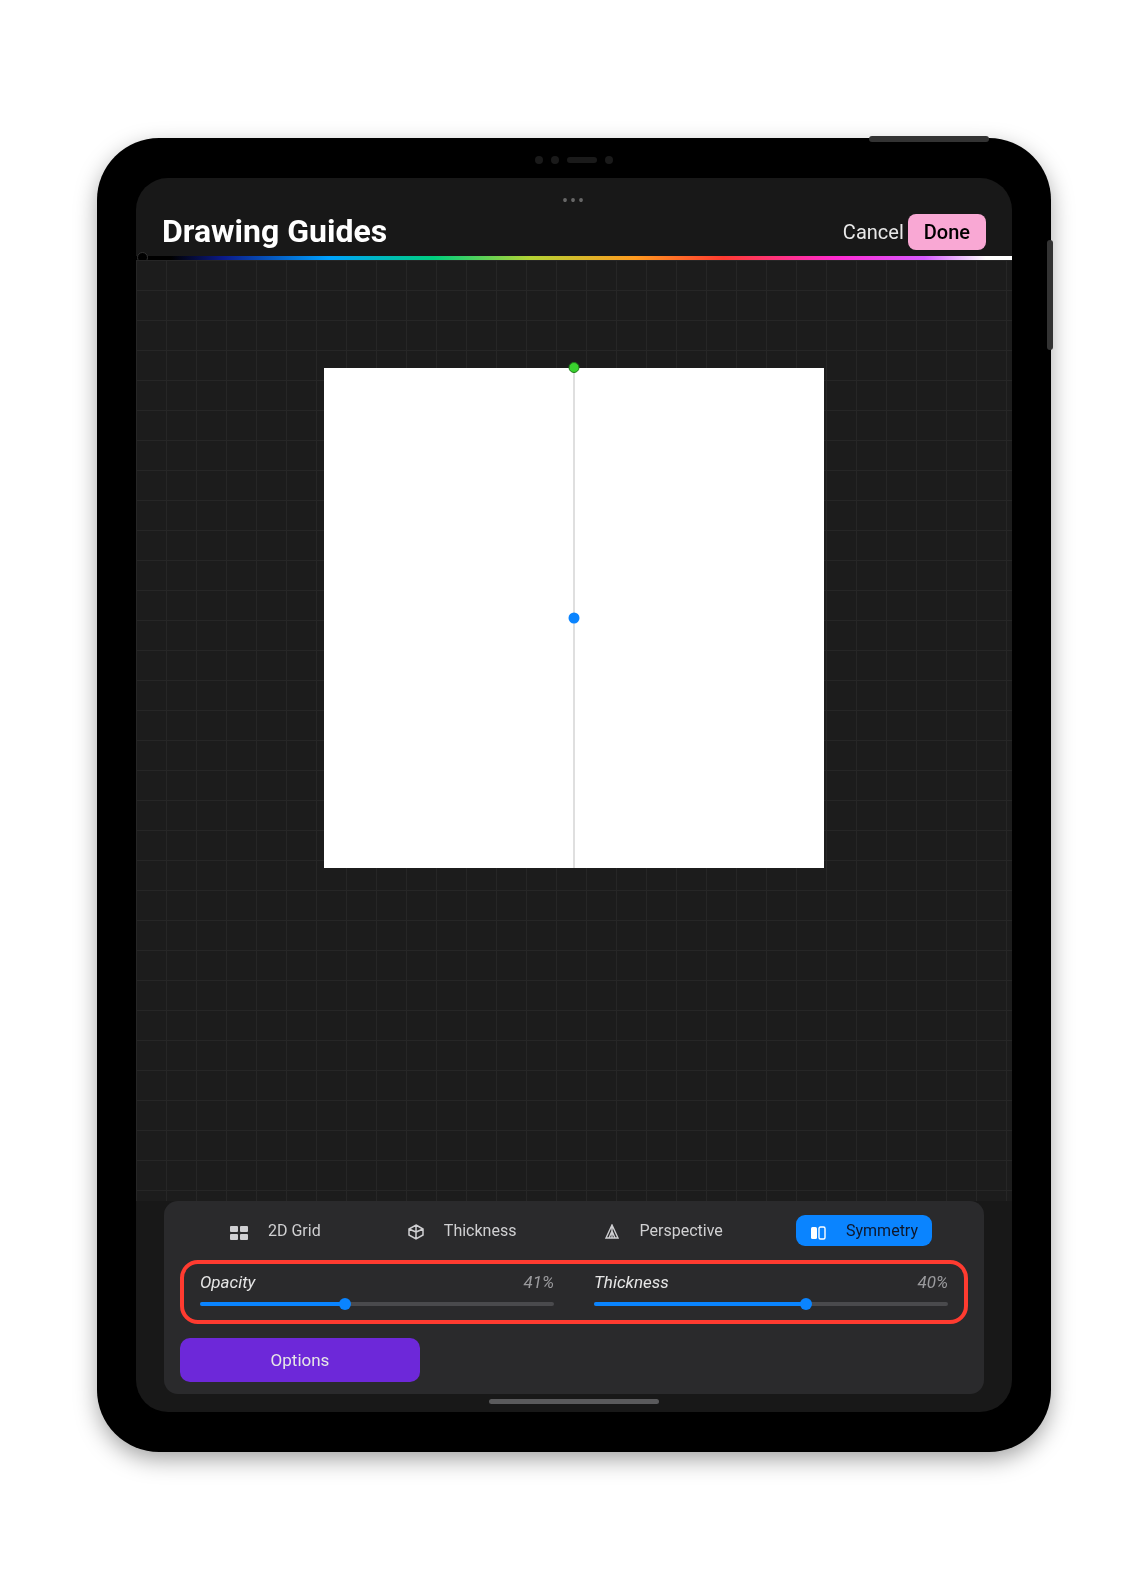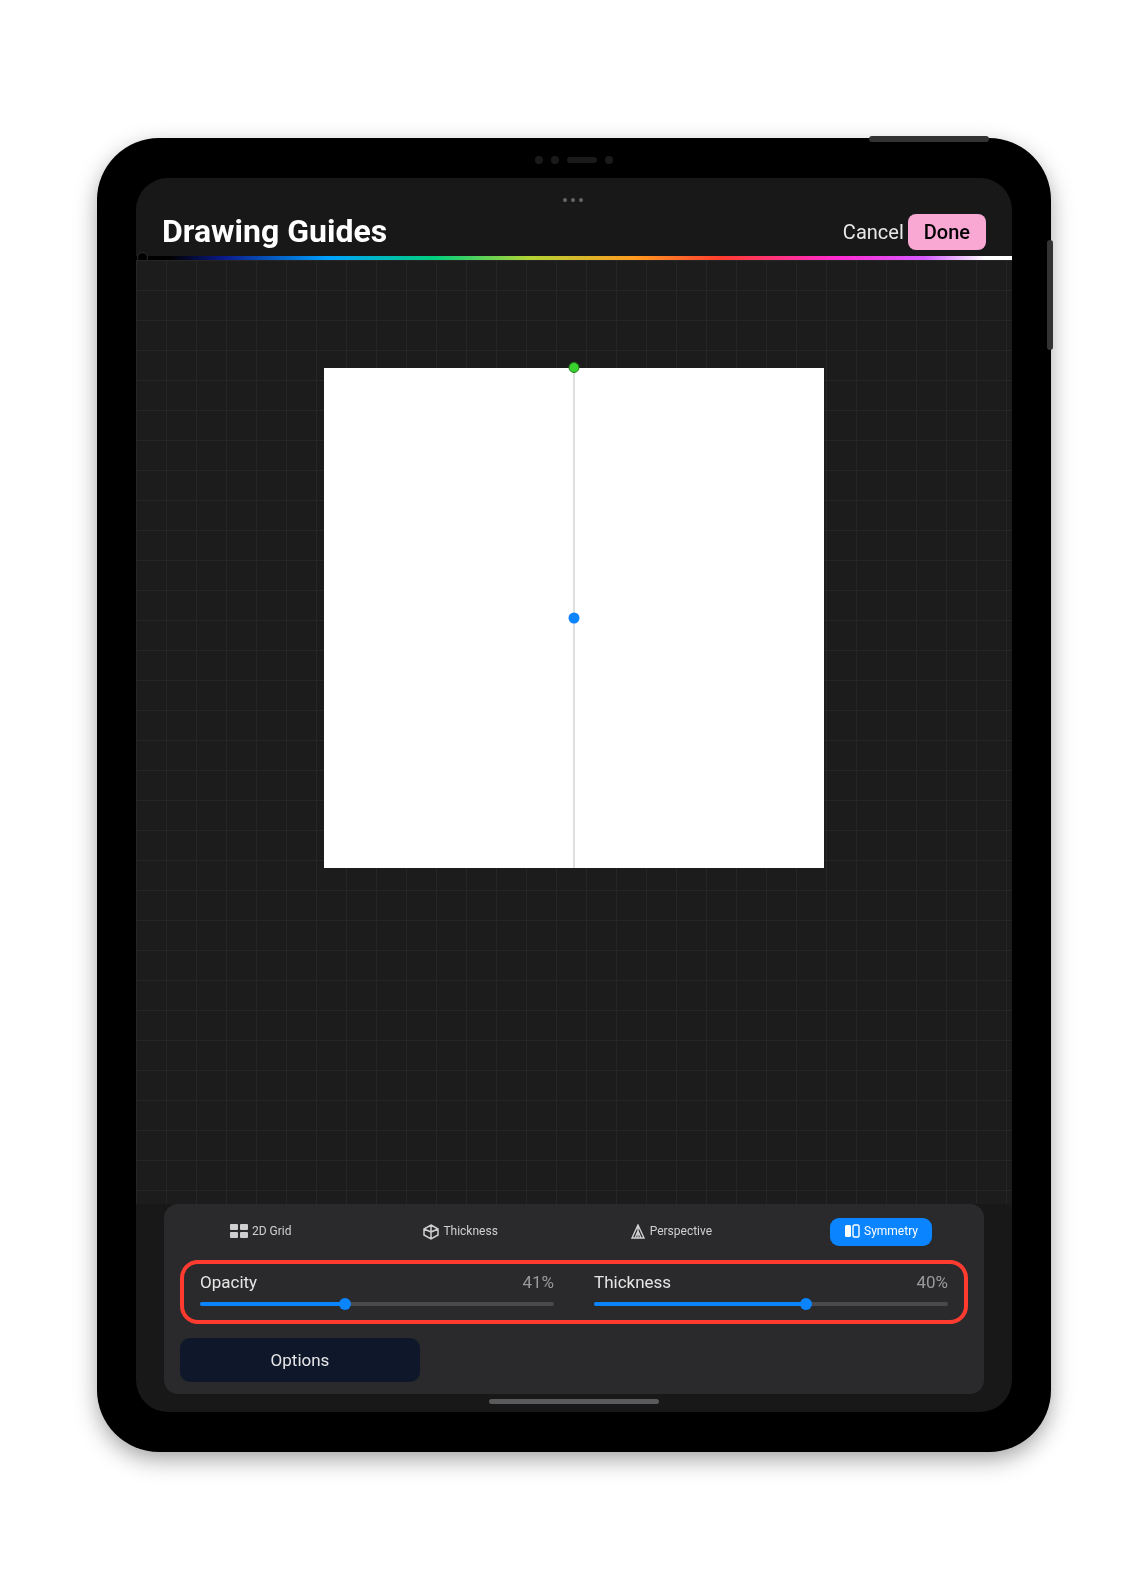--- a/index.html
+++ b/index.html
@@ -193,40 +193,41 @@
   }
   .segmented {
     display: flex;
     gap: 8px;
     justify-content: space-between;
     padding: 0 36px;
     margin-bottom: 14px;
   }
   .seg {
     display: flex;
-    align-items: flex-start;
-    gap: 4px;
+    align-items: flex-end;
+    gap: 20px;
     color: #d0d0d2;
-    font-size: 12px;
+    font-size: 16px;
     padding: 6px 14px;
     border-radius: 9px;
     cursor: pointer;
   }
   .seg.active {
     background: #0a84ff;
-    color: #ffffff;
+    color: #0f172a;
   }
   .seg .ic { display:flex; align-items:center; justify-content:center; }
 
   .sliders-box {
     border: 4px solid #ff3b30;
     border-radius: 18px;
     padding: 8px 16px 14px 16px;
     display: flex;
     gap: 40px;
+    font-style: italic;
   }
   .slider-col { flex: 1; }
   .slider-head {
     display: flex;
     justify-content: space-between;
     color: #e6e6e6;
     font-size: 17px;
     margin-bottom: 10px;
   }
   .slider-head .val { color: #9a9a9d; }
@@ -247,21 +248,21 @@
     top: 50%;
     transform: translate(-50%, -50%);
     width: 12px; height: 12px;
     background: #0a84ff;
     border-radius: 50%;
   }
 
   .options-btn {
     margin-top: 14px;
     width: 240px;
-    background: #0f172a;
+    background: #6d28d9;
     border-radius: 10px;
     padding: 12px 0;
     text-align: center;
     color: #e6e6e6;
     font-size: 17px;
     cursor: pointer;
   }
 
   .home-indicator {
     position: absolute;

